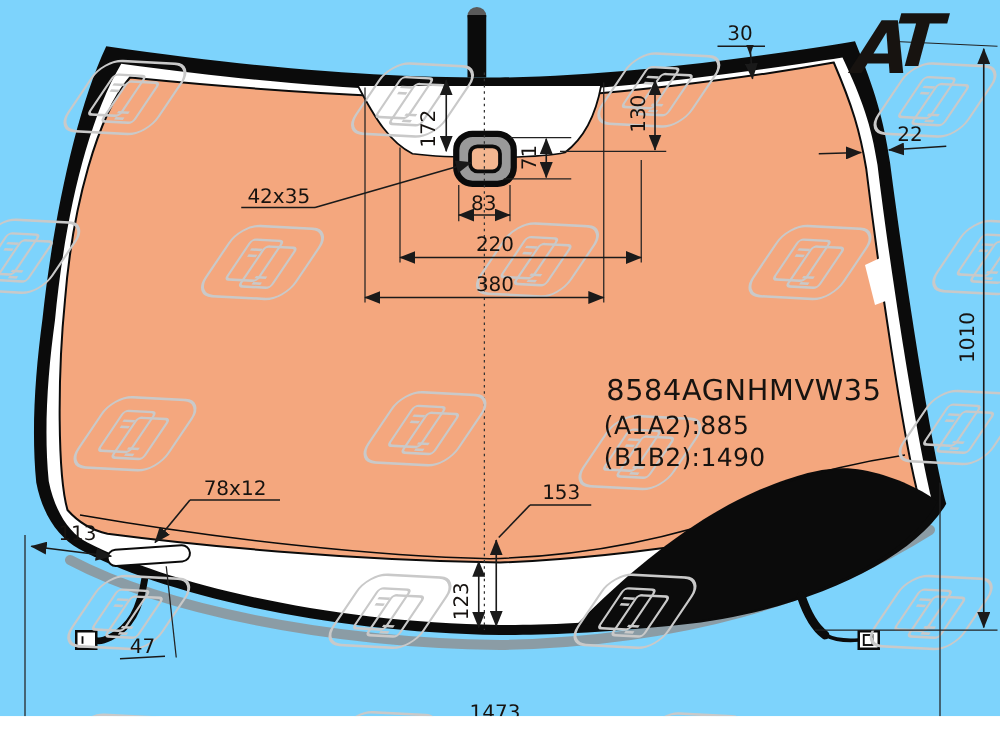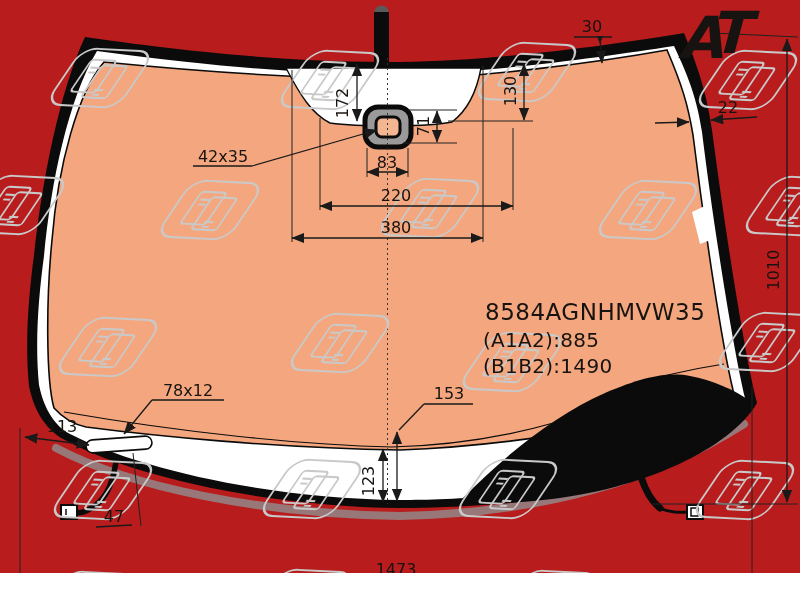--- a/index.html
+++ b/index.html
@@ -1,16 +1,16 @@
 <!DOCTYPE html>
 <html><head>
 <meta charset="utf-8">
 <style>
   html,body{margin:0;padding:0;background:#ffffff;}
-  .canvas{position:relative;width:800px;height:573px;background:#b91c1c;overflow:hidden;}
+  .canvas{position:relative;width:800px;height:573px;background:#7dd3fc;overflow:hidden;}
   svg{display:block;}
   text{font-family:"DejaVu Sans","Liberation Sans",sans-serif;fill:#171310;}
   .dim{font-size:16px;}
   .part-code{font-size:23px;letter-spacing:.5px;}
   .part-line{font-size:20px;letter-spacing:.3px;}
   .logo-letter{font-size:58px;font-weight:bold;font-family:"DejaVu Sans","Liberation Sans",sans-serif;}
   .dimline{stroke:#1a1a1a;stroke-width:1.3;fill:none;}
   .extline{stroke:#222;stroke-width:1;fill:none;}
   .thin{stroke:#0b0b0b;stroke-width:1.2;fill:none;}
 </style>

